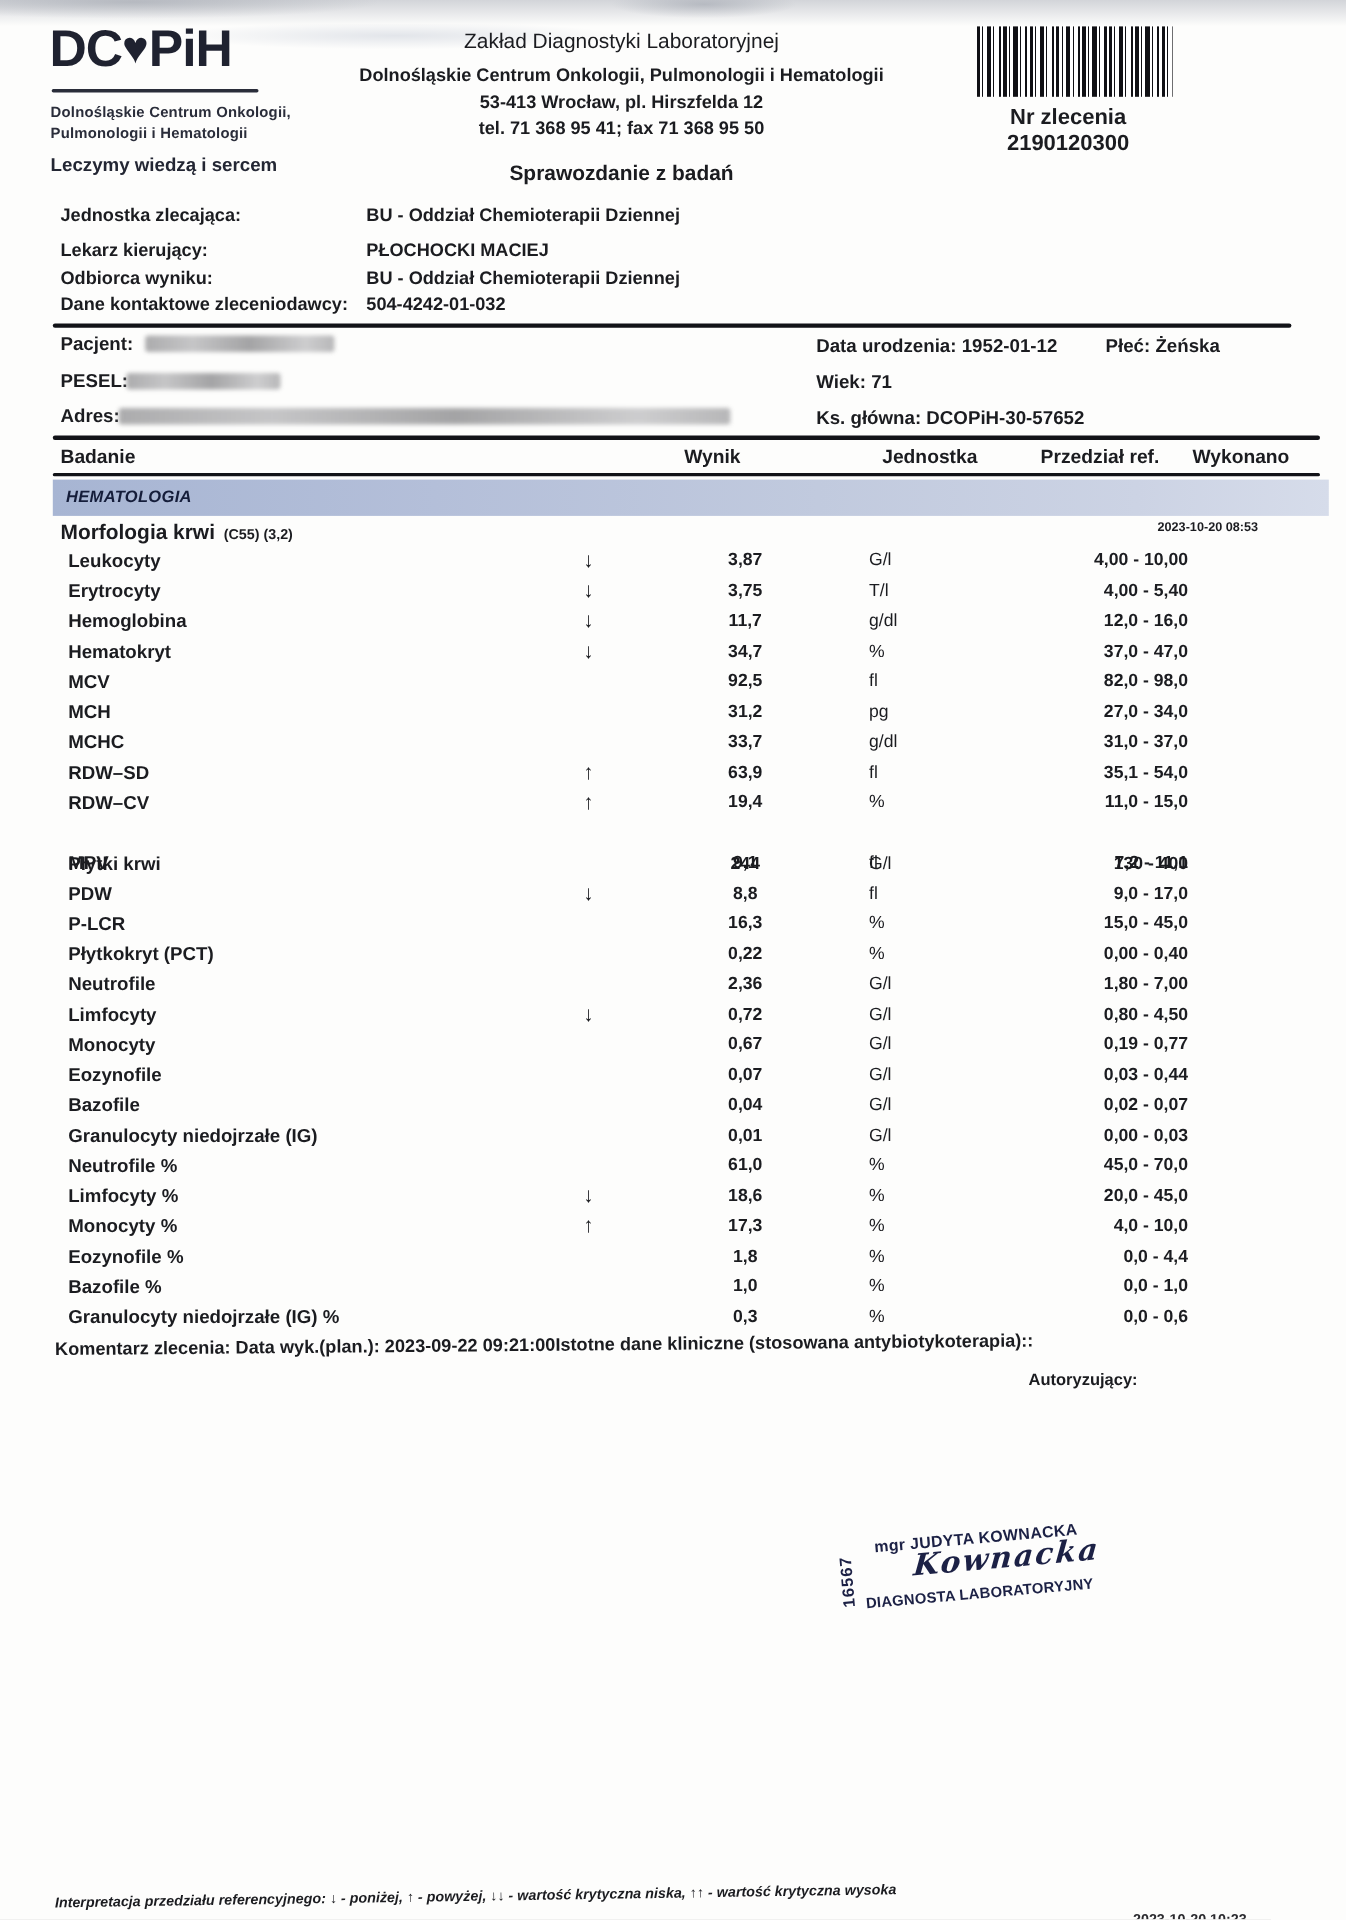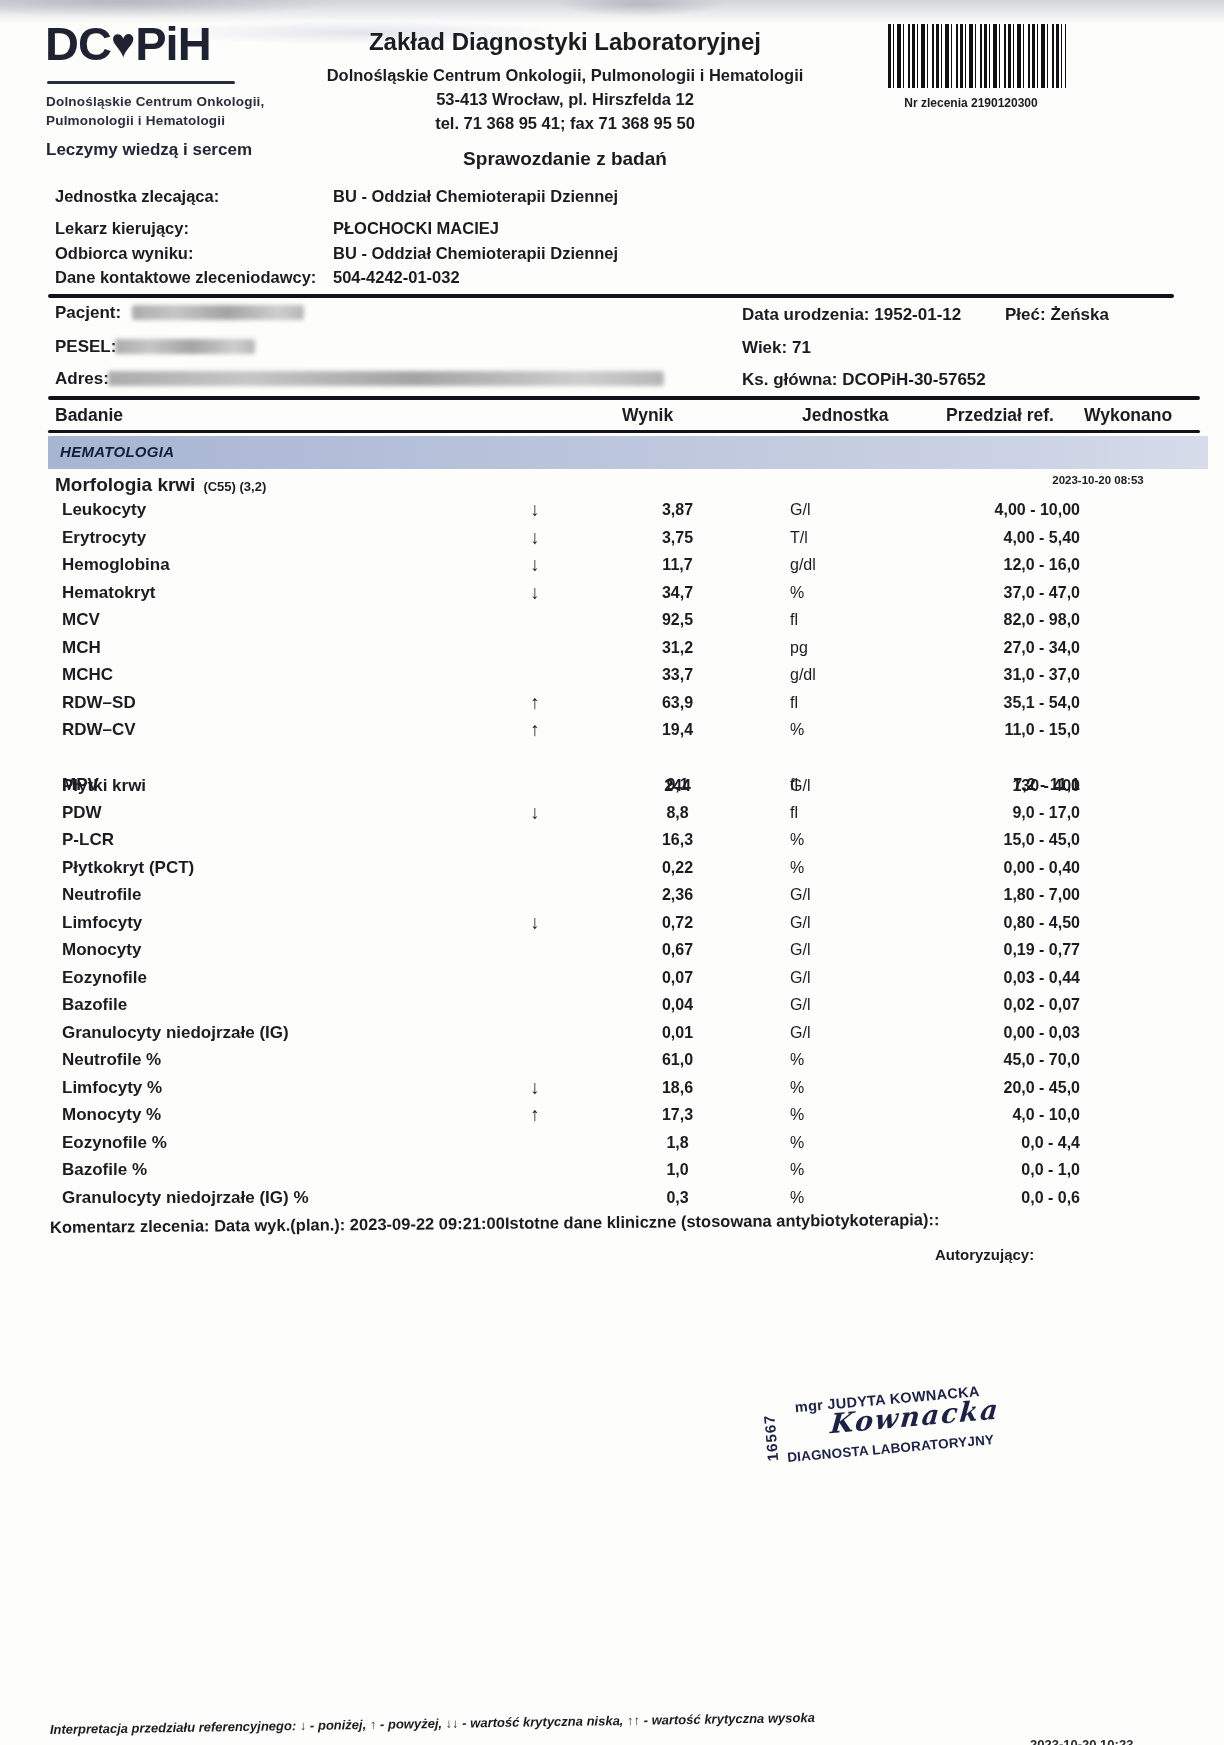--- a/index.html
+++ b/index.html
@@ -22,25 +22,25 @@
     left:150px;top:22px;width:420px;height:26px;
     background:radial-gradient(60% 60% at 50% 40%, rgba(176,184,200,.35), rgba(255,255,255,0) 80%);
   }
   
   .logo-word{left:45px;top:16px;font-size:47px;font-weight:800;letter-spacing:-1px;color:#1f2230;}
   .logo-word .heart{font-size:41px;vertical-align:3px;letter-spacing:0;}
   .logo-line{left:47px;top:81px;width:188px;height:3px;background:#2a2d3a;border-radius:2px;}
   .logo-sub{left:46px;top:92px;font-size:13.5px;font-weight:700;color:#2a2d3a;line-height:19px;letter-spacing:.2px;}
   .logo-tag{left:46px;top:140px;font-size:17px;font-weight:800;color:#232633;}
   .lab-block{left:320px;top:28px;width:490px;text-align:center;}
-  .lab-l1{font-size:24px;font-weight:700;margin-bottom:7px;}
+  .lab-l1{font-size:19px;font-weight:400;margin-bottom:7px;}
   .lab-l2{font-size:16.5px;font-weight:700;line-height:24px;}
   .barcode{left:888px;top:24px;width:178px;height:64px;
     background:repeating-linear-gradient(90deg,#101014 0 3px,#fff 3px 5px,#101014 5px 6px,#fff 6px 9px,#101014 9px 13px,#fff 13px 15px,#101014 15px 16px,#fff 16px 20px,#101014 20px 22px,#fff 22px 24px);}
-  .order-no{left:866px;top:96px;width:210px;font-size:12px;font-weight:700;text-align:center;}
+  .order-no{left:866px;top:96px;width:210px;font-size:20px;font-weight:700;text-align:center;}
   .title{left:330px;top:148px;width:470px;text-align:center;font-size:19px;font-weight:800;}
   
   .meta-row{left:55px;height:24px;line-height:24px;font-size:16.5px;font-weight:700;white-space:nowrap;}
   .meta-row .val{position:absolute;left:278px;white-space:nowrap;}
   
   .rule{left:48px;height:4px;background:#121318;border-radius:3px;}
   .rule.thin{height:3px;}
   
   .pt-label{font-size:17px;font-weight:700;height:24px;line-height:24px;}
   .redact{background:linear-gradient(90deg,#98989a,#b8b8ba 25%,#8e8e90 55%,#c2c2c4 85%,#a6a6a8);

